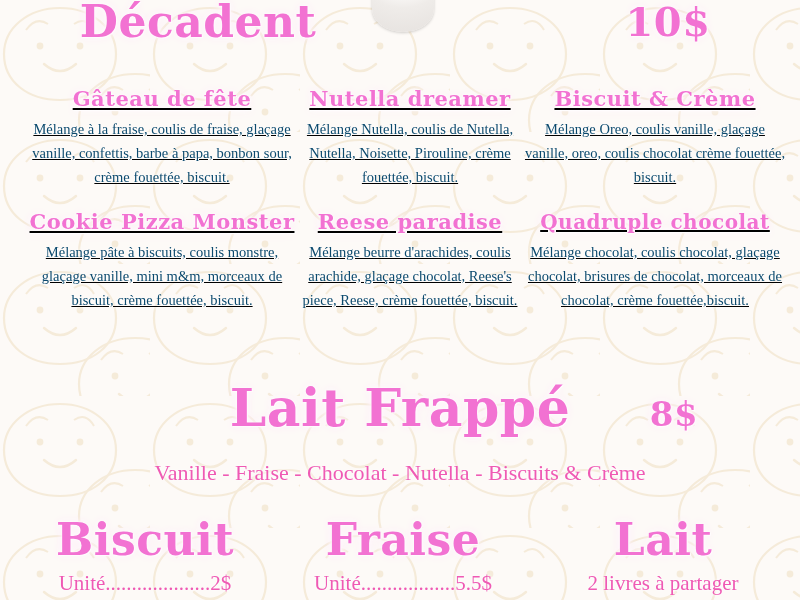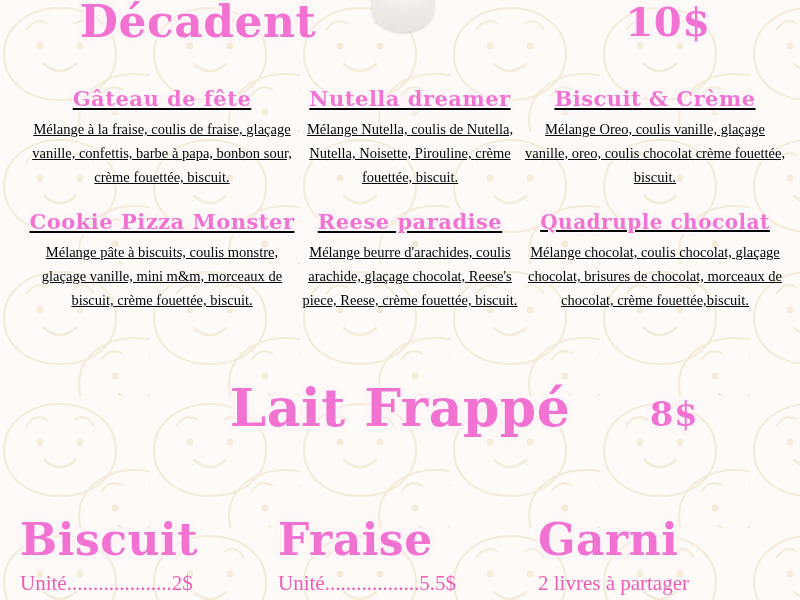--- a/index.html
+++ b/index.html
@@ -112,21 +112,21 @@
   .col-3 { left: 524px; width: 262px; }
 
   .item { margin-bottom: 18px; text-decoration: underline; }
   .item-title {
     font-size: 21px;
     line-height: 30px;
     margin-bottom: 3px;
   }
   .item-title.small { font-size: 20px; }
   .item-desc {
-    color: #000000;
+    color: #0c4a6e;
     font-size: 14.5px;
     line-height: 24px;
     text-shadow: 0 0 3px #ffffff, 0 0 6px #ffffff;
     font-family: "Liberation Serif", serif;
   }
 
   
   .shake {
     position: absolute;
     top: 366px;
@@ -165,21 +165,21 @@
   }
 
   
   .bottom {
     position: absolute;
     top: 500px;
     left: 0;
     width: 800px;
     height: 100px;
   }
-  .bcol { position: absolute; text-align: left; }
+  .bcol { position: absolute; text-align: center; }
   .bcol-1 { left: 20px;  width: 250px; }
   .bcol-2 { left: 278px; width: 250px; }
   .bcol-3 { left: 538px; width: 250px; }
   .bottom-title {
     font-size: 44px;
     line-height: 56px;
   }
   .bottom-sub {
     color: #ef5ab4;
     font-size: 21px;
@@ -252,30 +252,31 @@
         <div class="item-title heading-script pink-glow small">Quadruple chocolat</div>
         <div class="item-desc">Mélange chocolat, coulis chocolat, glaçage chocolat, brisures de chocolat, morceaux de chocolat, crème fouettée,biscuit.</div>
       </div>
     </div>
 
   </div>
 
   <div class="shake">
     <div class="shake-title heading-script pink-glow">Lait Frappé</div>
     <div class="shake-price heading-script pink-glow">8$</div>
+    <div class="shake-flavors">Vanille - Fraise - Chocolat - Nutella - Biscuits &amp; Crème</div>
   </div>
 
   <div class="bottom">
     <div class="bcol bcol-1">
       <div class="bottom-title heading-script pink-glow">Biscuit</div>
       <div class="bottom-sub">Unité....................2$</div>
     </div>
     <div class="bcol bcol-2">
       <div class="bottom-title heading-script pink-glow">Fraise</div>
       <div class="bottom-sub">Unité..................5.5$</div>
     </div>
     <div class="bcol bcol-3">
-      <div class="bottom-title heading-script pink-glow">Garni</div>
+      <div class="bottom-title heading-script pink-glow">Lait</div>
       <div class="bottom-sub">2 livres à partager</div>
     </div>
   </div>
 
 </div>
 
 </body></html>

